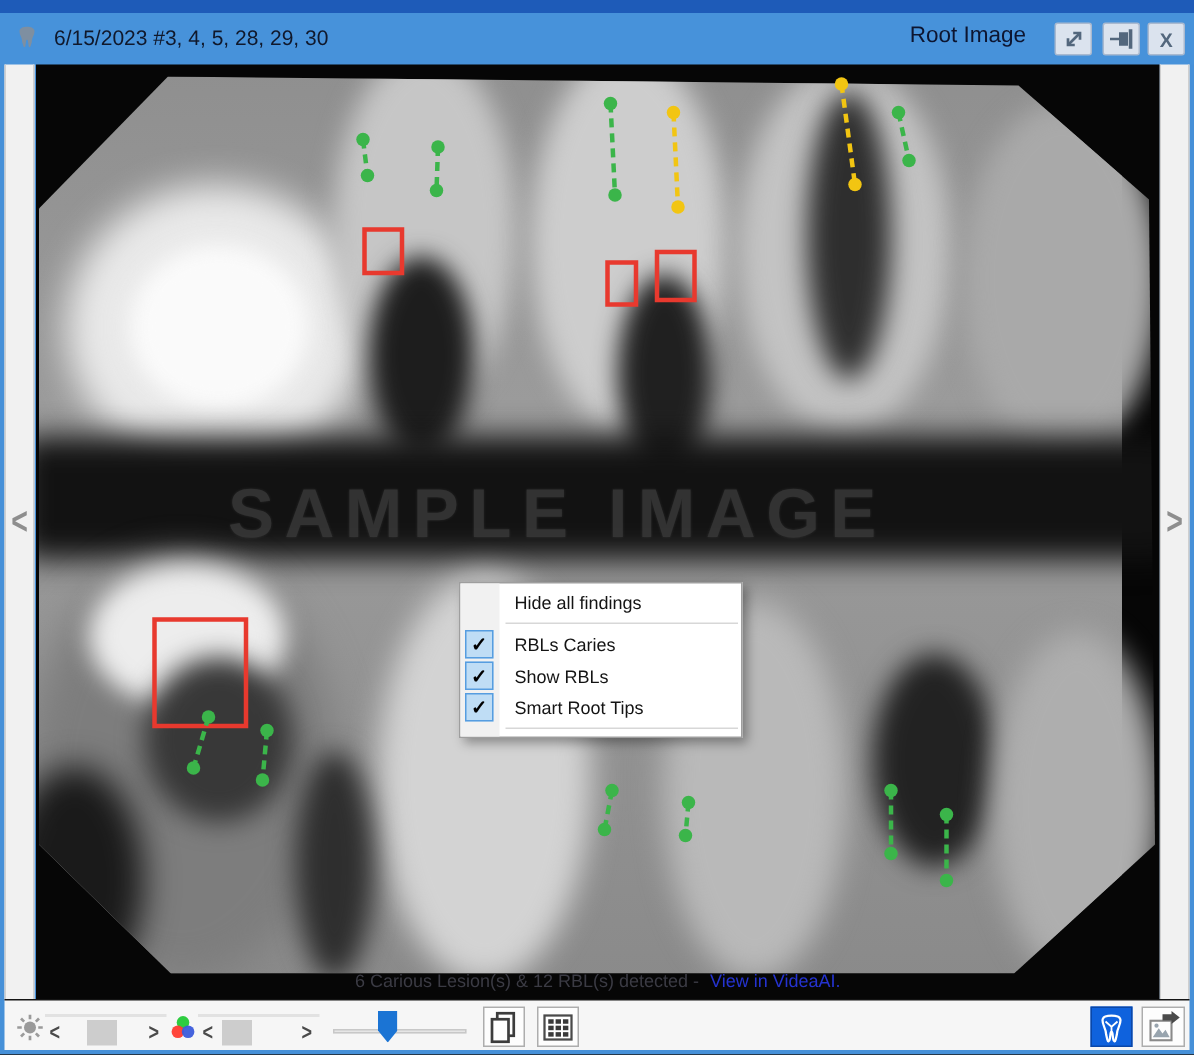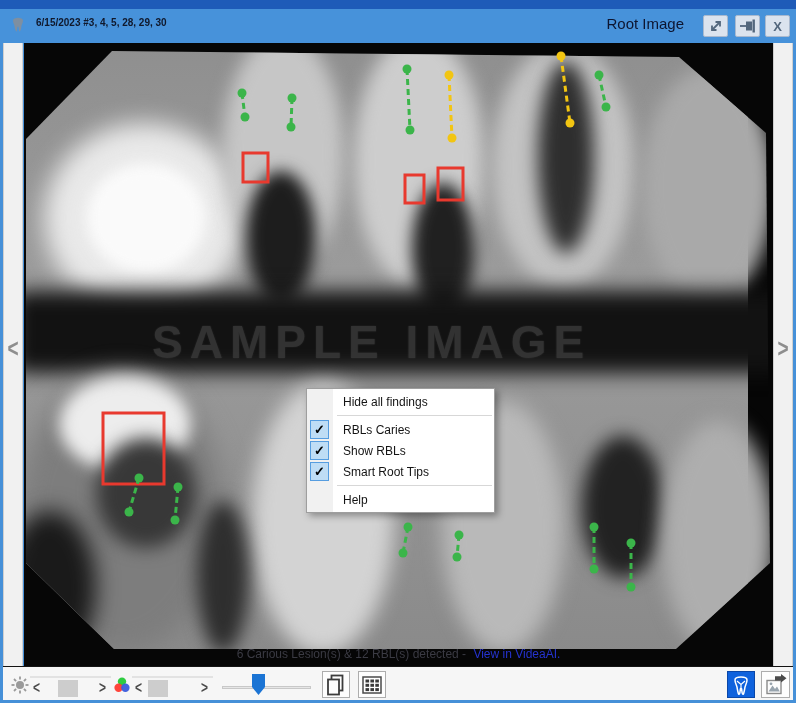--- a/index.html
+++ b/index.html
@@ -6,21 +6,21 @@
   *{box-sizing:border-box;}
   .window{
     position:relative;width:796px;height:703px;
     background:#4690d8;overflow:hidden;
     font-family:"Liberation Sans",sans-serif;
   }
   
   .titlebar{position:absolute;left:0;top:0;width:796px;height:43px;
     background:linear-gradient(180deg,#1e5bb8 0,#1e5bb8 9px,#4792da 9px);}
   .tb-tooth{position:absolute;left:11px;top:16px;width:14px;height:16px;}
-  .tb-title{position:absolute;left:36px;top:17px;font-size:10px;color:#10182b;font-weight:bold;}
+  .tb-title{position:absolute;left:36px;top:17px;font-size:14px;color:#10182b;}
   .tb-panel{position:absolute;right:112px;top:15px;font-size:15px;color:#0d1530;}
   .tb-btn{position:absolute;top:15px;width:25px;height:22px;background:#dbe3ee;
     border:1px solid #a9b9cf;border-radius:2px;display:flex;align-items:center;
     justify-content:center;color:#53677d;font-size:13px;font-weight:bold;cursor:default;}
   .tb-btn.expand{left:703px}.tb-btn.pin{left:735px}.tb-btn.close{left:765px}
   
   .side-strip{position:absolute;top:43px;width:20px;height:623px;background:#f1f1f1;
     border-left:1px solid #cfcfcf;border-right:1px solid #cfcfcf;}
   .side-strip.left{left:3px}.side-strip.right{left:773px}
   .nav-chevron{position:absolute;top:295px;left:0;width:100%;text-align:center;
@@ -214,23 +214,20 @@
         </div>
         <div class="menu-item">
           <span class="menu-check">✓</span>
           <span>Show RBLs</span>
         </div>
         <div class="menu-item">
           <span class="menu-check">✓</span>
           <span>Smart Root Tips</span>
         </div>
         <div class="menu-sep"></div>
-        <div class="menu-item">
-          <span>Help</span>
-        </div>
       </div>
   </div>
 
   <div class="toolbar">
     <svg class="tb-ico" style="left:8px;top:9px;" width="18" height="18" viewBox="0 0 18 18">
       <circle cx="9" cy="9" r="4" fill="#9a9a9a"></circle>
       <g stroke="#9a9a9a" stroke-width="1.8">
         <line x1="9" y1="0.5" x2="9" y2="3.5"></line>
           <line x1="9" y1="14.5" x2="9" y2="17.5"></line>
         <line x1="0.5" y1="9" x2="3.5" y2="9"></line>

